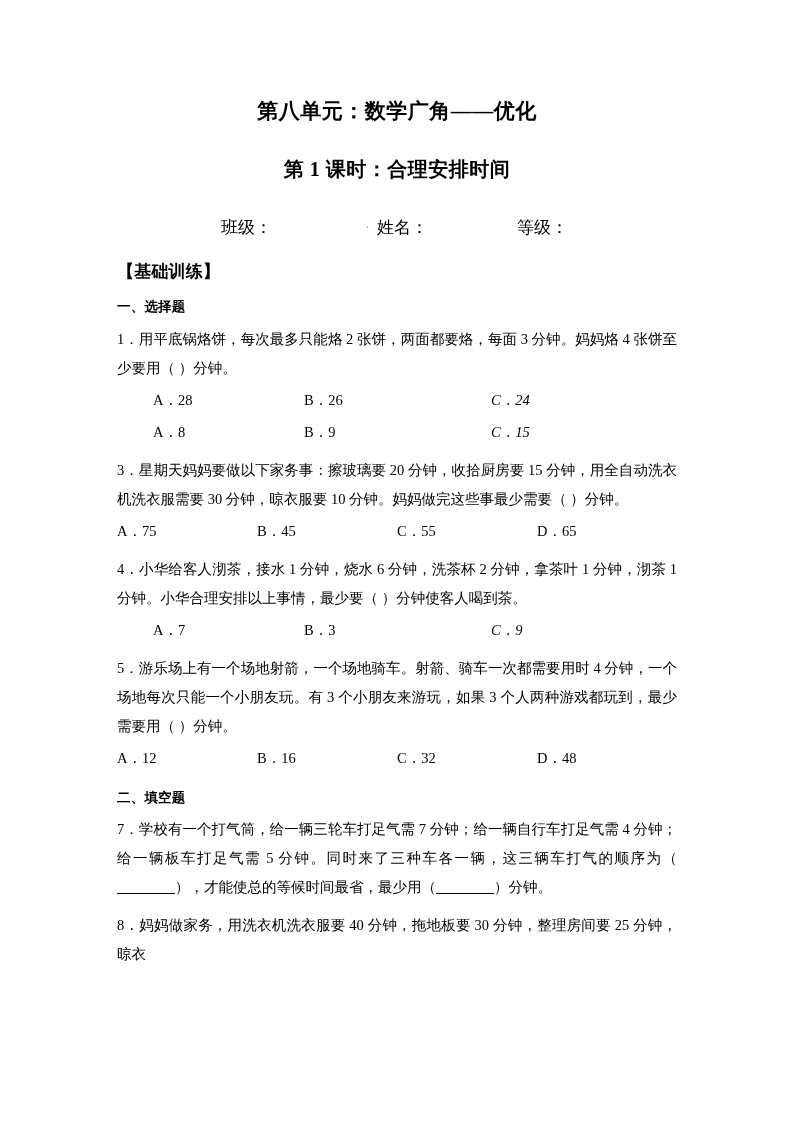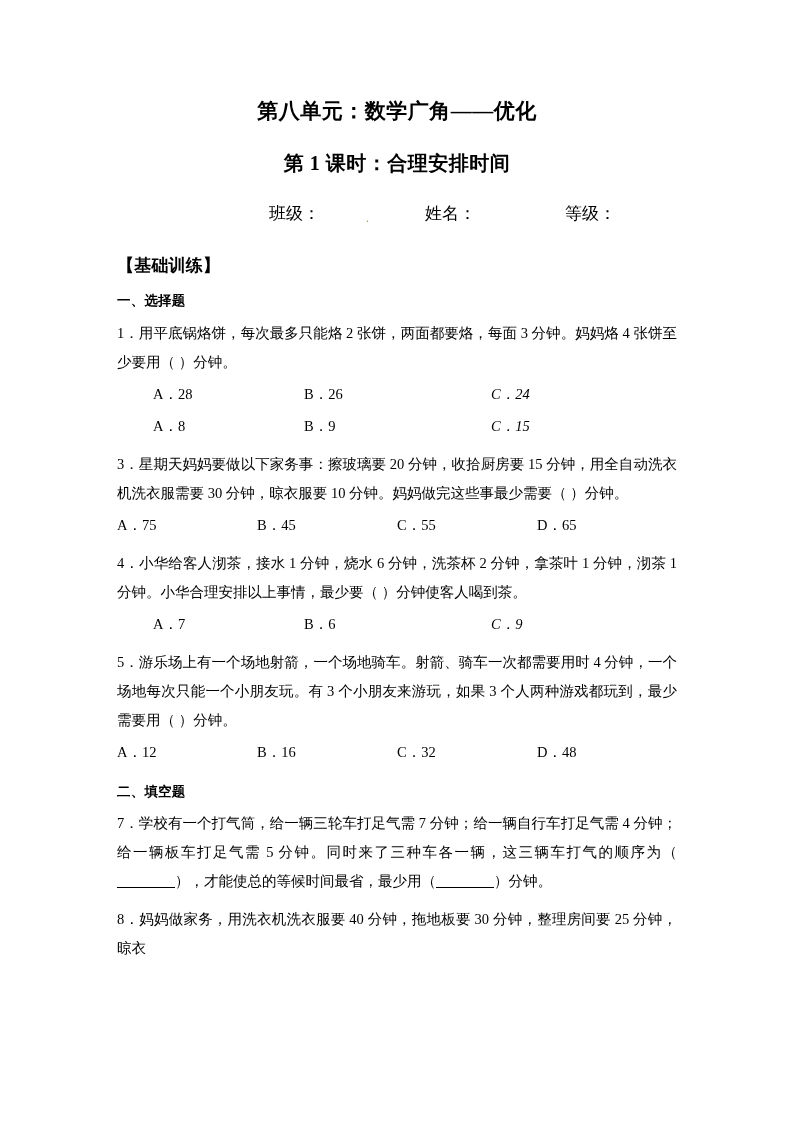--- a/index.html
+++ b/index.html
@@ -38,37 +38,36 @@
     letter-spacing: 0.5px;
     margin: 0;
     padding-top: 98px;
     line-height: 1.25;
   }
   .doc-subtitle {
     text-align: center;
     font-size: 20px;
     font-weight: bold;
     letter-spacing: 0.5px;
-    margin: 10px;
+    margin: 16px;
     padding-top: 17px;
     line-height: 1.25;
   }
 
   
   .info-line {
     position: relative;
     font-size: 17px;
     height: 30px;
     margin-top: 22px;
     white-space: nowrap;
   }
   .info-line .info-item {
     position: absolute;
-    top: 4px;
-    margin-left: 48px;
+    top: 12px;
   }
   .info-class { left: 104px; }
   .info-name  { left: 260px; }
   .info-grade { left: 400px; }
   .stray-dot {
     position: absolute;
     left: 249px;
     top: 14px;
     font-size: 12px;
     color: #9a9a60;
@@ -172,21 +171,21 @@
     <div class="options cols4">
       <span class="opt">A．75</span>
       <span class="opt">B．45</span>
       <span class="opt">C．55</span>
       <span class="opt">D．65</span>
     </div>
 
     <div class="question">4．小华给客人沏茶，接水 1 分钟，烧水 6 分钟，洗茶杯 2 分钟，拿茶叶 1 分钟，沏茶 1 分钟。小华合理安排以上事情，最少要（      ）分钟使客人喝到茶。</div>
     <div class="options cols3">
       <span class="opt">A．7</span>
-      <span class="opt">B．6</span>
+      <span class="opt">B．3</span>
       <span class="opt">C．9</span>
     </div>
 
     <div class="question">5．游乐场上有一个场地射箭，一个场地骑车。射箭、骑车一次都需要用时 4 分钟，一个场地每次只能一个小朋友玩。有 3 个小朋友来游玩，如果 3 个人两种游戏都玩到，最少需要用（      ）分钟。</div>
     <div class="options cols4">
       <span class="opt">A．12</span>
       <span class="opt">B．16</span>
       <span class="opt">C．32</span>
       <span class="opt">D．48</span>
     </div>

